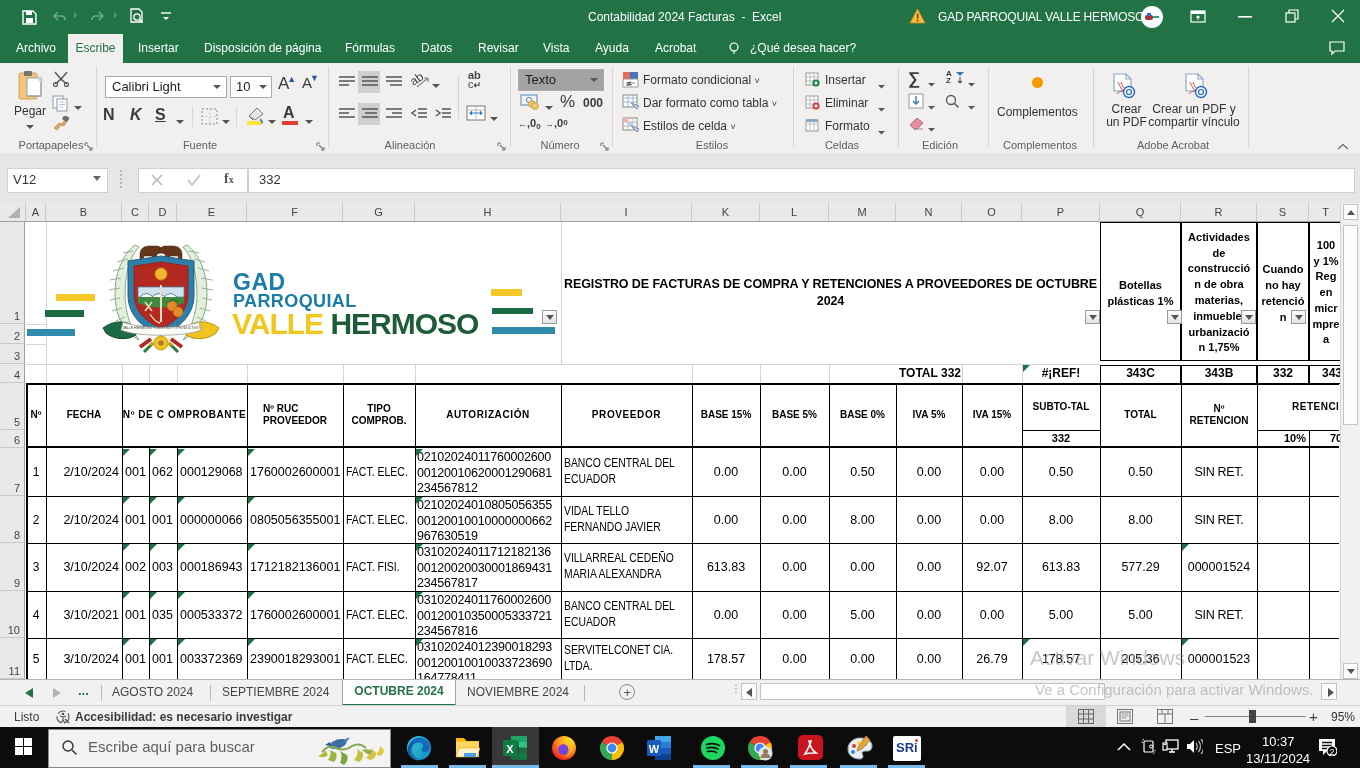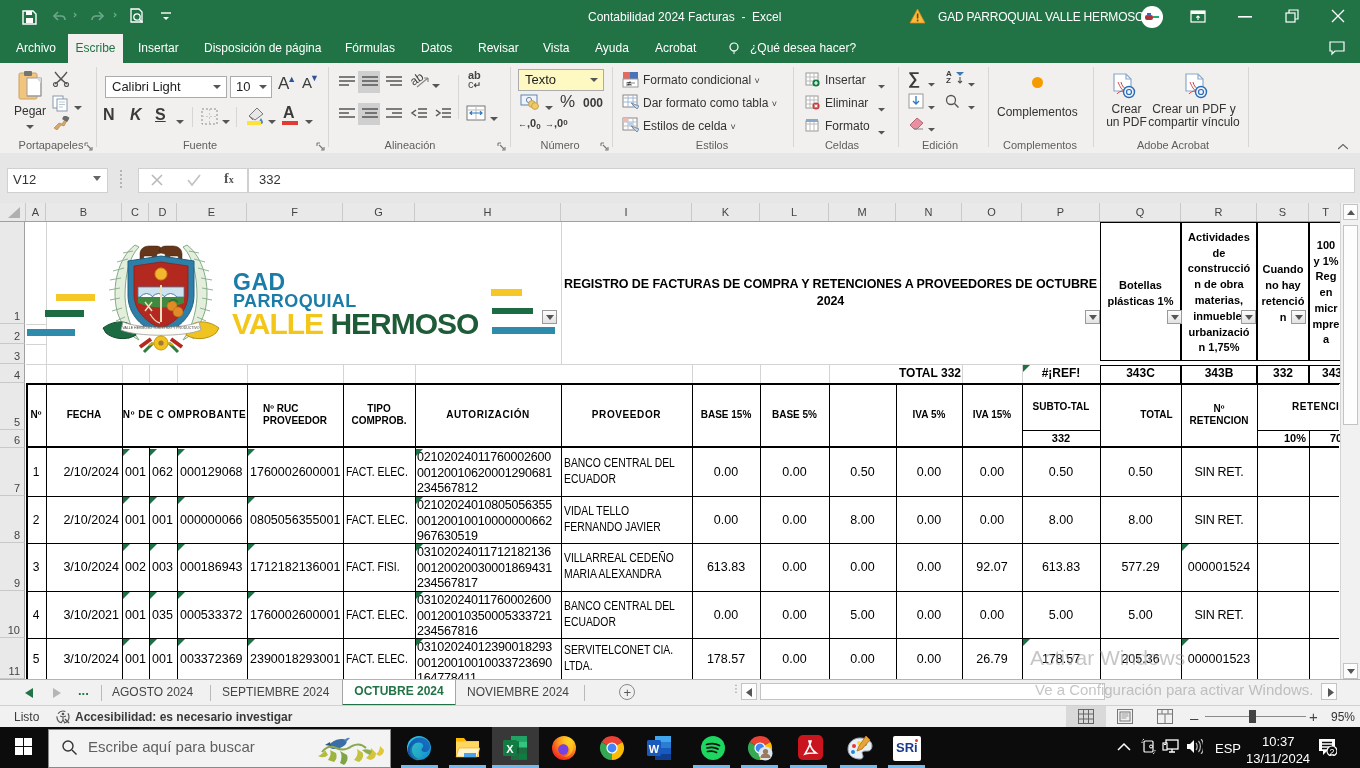--- a/index.html
+++ b/index.html
@@ -233,21 +233,21 @@
       </svg>
   <div class="abs" style="left:490px;top:48px;"><svg width="8" height="5">
           <path d="M0 0l4 4 4-4" fill="#555"></path>
         </svg></div>
   <div class="glabel" style="left:370px;width:80px;">Alineación</div>
   <div class="abs" style="left:497px;top:78px;"><svg width="10" height="10" viewBox="0 0 10 10">
           <path d="M1 1h3M1 1v3M3 3l4 4M8 5v3h-3" fill="none" stroke="#777" stroke-width="1.1"></path>
         </svg></div>
   <div class="gsep" style="left:510px;"></div>
 
-  <div class="abs" style="left:518px;top:6px;width:84px;height:20px;background:#fef9c3;border:1px solid #ababab;">
+  <div class="abs" style="left:518px;top:6px;width:84px;height:20px;background:#a3a3a3;border:1px solid #ababab;">
     <span style="position:absolute;left:6px;top:2px;font-size:13px;color:#222;">Texto</span>
     <svg class="abs" style="right:5px;top:8px" width="8" height="5">
           <path d="M0 0l4 4 4-4" fill="#555"></path>
         </svg>
       </div>
   <svg class="abs" style="left:520px;top:31px" width="22" height="17" viewBox="0 0 22 17">
         <rect x="1" y="1" width="16" height="10" fill="#eef4fa" stroke="#5b87b0"></rect>
         <circle cx="9" cy="6" r="2.6" fill="none" stroke="#5b87b0"></circle>
         <circle cx="12" cy="10" r="3.4" fill="#f0c96d" stroke="#c8a348"></circle>
         <circle cx="15" cy="12" r="3.4" fill="#f0c96d" stroke="#c8a348"></circle>
@@ -606,25 +606,26 @@
 <div class="abs" style="left:1309px;top:227px;width:1px;height:249px;background:#000;"></div>
 <div class="abs" style="left:26px;top:180px;width:20px;height:63px;display:flex;align-items:center;justify-content:center;text-align:center;font-size:10px;font-weight:bold;color:#000;line-height:12px;">Nº</div>
 <div class="abs" style="left:46px;top:180px;width:76px;height:63px;display:flex;align-items:center;justify-content:center;text-align:left;font-size:10px;font-weight:bold;color:#000;line-height:12px;">FECHA</div>
 <div class="abs" style="left:122px;top:180px;width:125px;height:63px;display:flex;align-items:center;justify-content:center;text-align:center;font-size:10px;font-weight:bold;color:#000;line-height:12px;letter-spacing:0.6px;">Nº DE C OMPROBANTE</div>
 <div class="abs" style="left:247px;top:180px;width:96px;height:63px;display:flex;align-items:center;justify-content:center;text-align:left;font-size:10px;font-weight:bold;color:#000;line-height:12px;">Nº RUC<br>PROVEEDOR</div>
 <div class="abs" style="left:343px;top:180px;width:72px;height:63px;display:flex;align-items:center;justify-content:center;text-align:center;font-size:10px;font-weight:bold;color:#000;line-height:12px;">TIPO<br>COMPROB.</div>
 <div class="abs" style="left:415px;top:180px;width:146px;height:63px;display:flex;align-items:center;justify-content:center;text-align:center;font-size:10px;font-weight:bold;color:#000;line-height:12px;letter-spacing:0.6px;">AUTORIZACIÓN</div>
 <div class="abs" style="left:561px;top:180px;width:131px;height:63px;display:flex;align-items:center;justify-content:center;text-align:center;font-size:10px;font-weight:bold;color:#000;line-height:12px;letter-spacing:0.6px;">PROVEEDOR</div>
 <div class="abs" style="left:692px;top:180px;width:68px;height:63px;display:flex;align-items:center;justify-content:center;text-align:center;font-size:10px;font-weight:bold;color:#000;line-height:12px;">BASE 15%</div>
 <div class="abs" style="left:760px;top:180px;width:69px;height:63px;display:flex;align-items:center;justify-content:center;text-align:center;font-size:10px;font-weight:bold;color:#000;line-height:12px;">BASE 5%</div>
+<div class="abs" style="left:829px;top:180px;width:67px;height:63px;display:flex;align-items:center;justify-content:center;text-align:center;font-size:10px;font-weight:bold;color:#000;line-height:12px;">BASE 0%</div>
 <div class="abs" style="left:896px;top:180px;width:66px;height:63px;display:flex;align-items:center;justify-content:center;text-align:center;font-size:10px;font-weight:bold;color:#000;line-height:12px;">IVA 5%</div>
 <div class="abs" style="left:962px;top:180px;width:60px;height:63px;display:flex;align-items:center;justify-content:center;text-align:center;font-size:10px;font-weight:bold;color:#000;line-height:12px;">IVA 15%</div>
 <div class="abs" style="left:1022px;top:180px;width:78px;height:47px;display:flex;align-items:center;justify-content:center;text-align:center;font-size:10px;font-weight:bold;color:#000;line-height:12px;">SUBTO-TAL</div>
 <div class="abs" style="left:1022px;top:227px;width:78px;height:16px;line-height:16px;text-align:center;font-size:11px;font-weight:bold;">332</div>
-<div class="abs" style="left:1100px;top:180px;width:81px;height:63px;display:flex;align-items:center;justify-content:center;text-align:center;font-size:10px;font-weight:bold;color:#000;line-height:12px;padding-left:16px;">TOTAL</div>
+<div class="abs" style="left:1100px;top:180px;width:81px;height:63px;display:flex;align-items:center;justify-content:center;text-align:center;font-size:10px;font-weight:bold;color:#000;line-height:12px;">TOTAL</div>
 <div class="abs" style="left:1181px;top:180px;width:76px;height:63px;display:flex;align-items:center;justify-content:center;text-align:center;font-size:10px;font-weight:bold;color:#000;line-height:12px;">Nº<br>RETENCION</div>
 <div class="abs" style="left:1292px;top:180px;width:80px;height:47px;display:flex;align-items:center;font-size:10px;font-weight:bold;letter-spacing:0.5px;">RETENCION</div>
 <div class="abs" style="left:1257px;top:227px;width:49px;height:16px;line-height:16px;text-align:right;font-size:11px;font-weight:bold;">10%</div>
 <div class="abs" style="left:1330px;top:227px;height:16px;line-height:16px;font-size:11px;font-weight:bold;">70%</div>
 <div class="abs" style="left:26px;top:245px;width:20px;height:48px;justify-content:center;display:flex;align-items:center;font-size:12.5px;color:#000;font-size:12px;">1</div>
 <div class="abs" style="left:46px;top:245px;width:73px;height:48px;justify-content:flex-end;display:flex;align-items:center;font-size:12.5px;color:#000;">2/10/2024</div>
 <div class="abs" style="left:125px;top:245px;width:24px;height:48px;display:flex;align-items:center;font-size:12.5px;color:#000;">001</div>
 <div class="abs" style="left:152px;top:245px;width:25px;height:48px;display:flex;align-items:center;font-size:12.5px;color:#000;">062</div>
 <div class="abs" style="left:180px;top:245px;width:67px;height:48px;display:flex;align-items:center;font-size:12.5px;color:#000;">000129068</div>
 <div class="abs" style="left:250px;top:245px;width:93px;height:48px;display:flex;align-items:center;font-size:12.5px;color:#000;">1760002600001</div>

